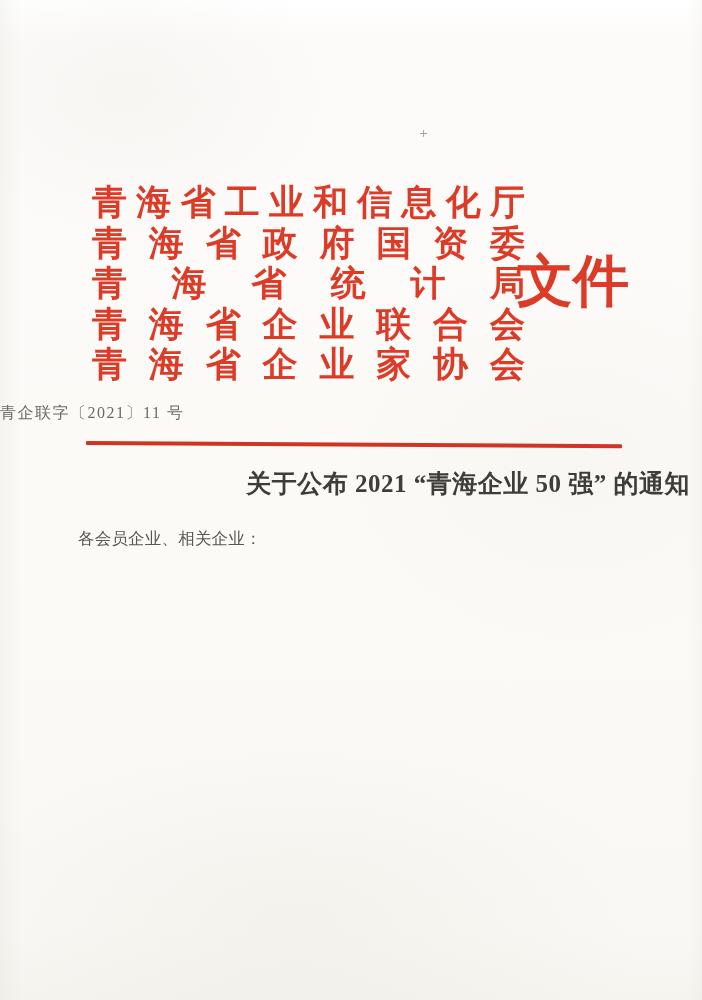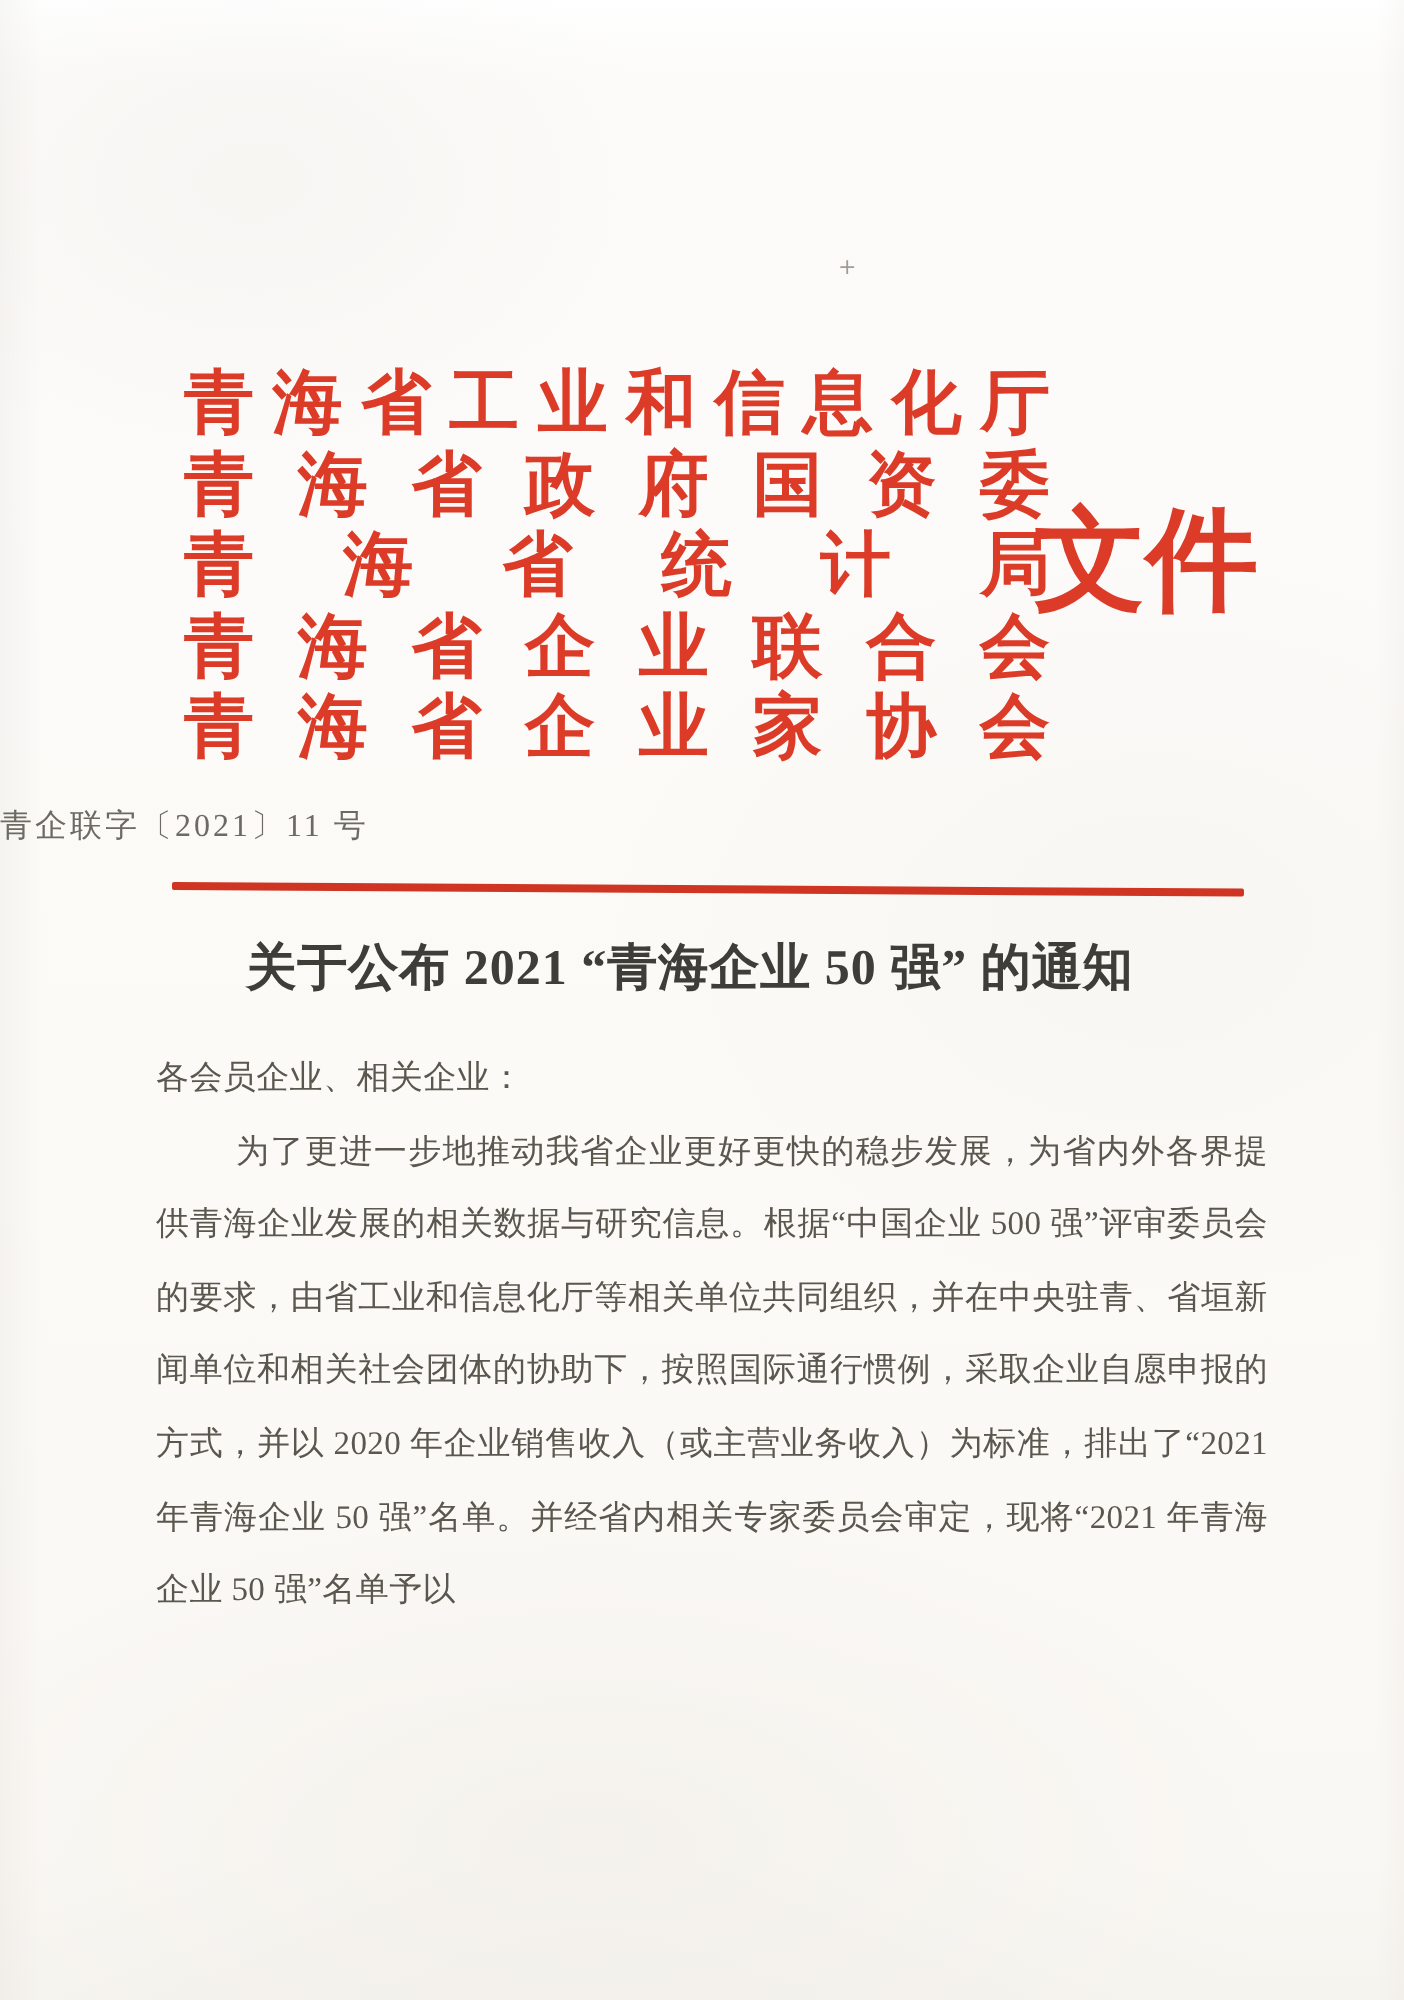--- a/index.html
+++ b/index.html
@@ -93,21 +93,21 @@
     transform: rotate(0.35deg);
     transform-origin: left center;
   }
 
   .doc-title {
     position: absolute;
     left: 0;
     top: 467px;
     width: 690px;
     margin: 0;
-    text-align: center;
+    text-align: right;
     font-size: 25px;
     font-weight: bold;
     letter-spacing: 0.5px;
     color: #3f3d38;
   }
 
   .body-text {
     position: absolute;
     left: 78px;
     top: 521px;
@@ -187,16 +187,15 @@
     </div>
 
   <div class="doc-number">青企联字〔2021〕11 号</div>
 
   <div class="red-rule"></div>
 
   <h1 class="doc-title">关于公布 2021 “青海企业 50 强” 的通知</h1>
 
   <div class="body-text">
     <p class="salutation">各会员企业、相关企业：</p>
-    <p class="para">为了更进一步地推动我省企业更好更快的稳步发展，为省内外各界提供青海企业发展的相关数据与研究信息。根据“中国企业 500 强”评审委员会的要求，由省工业和信息化厅等相关单位共同组织，并在中央驻青、省垣新闻单位和相关社会团体的协助下，按照国际通行惯例，采取企业自愿申报的方式，并以 2020 年企业销售收入（或主营业务收入）为标准，排出了“2021 年青海企业 50 强”名单。并经省内相关专家委员会审定，现将“2021 年青海企业 50 强”名单予以</p>
   </div>
 
 </div>
 
 </body></html>

